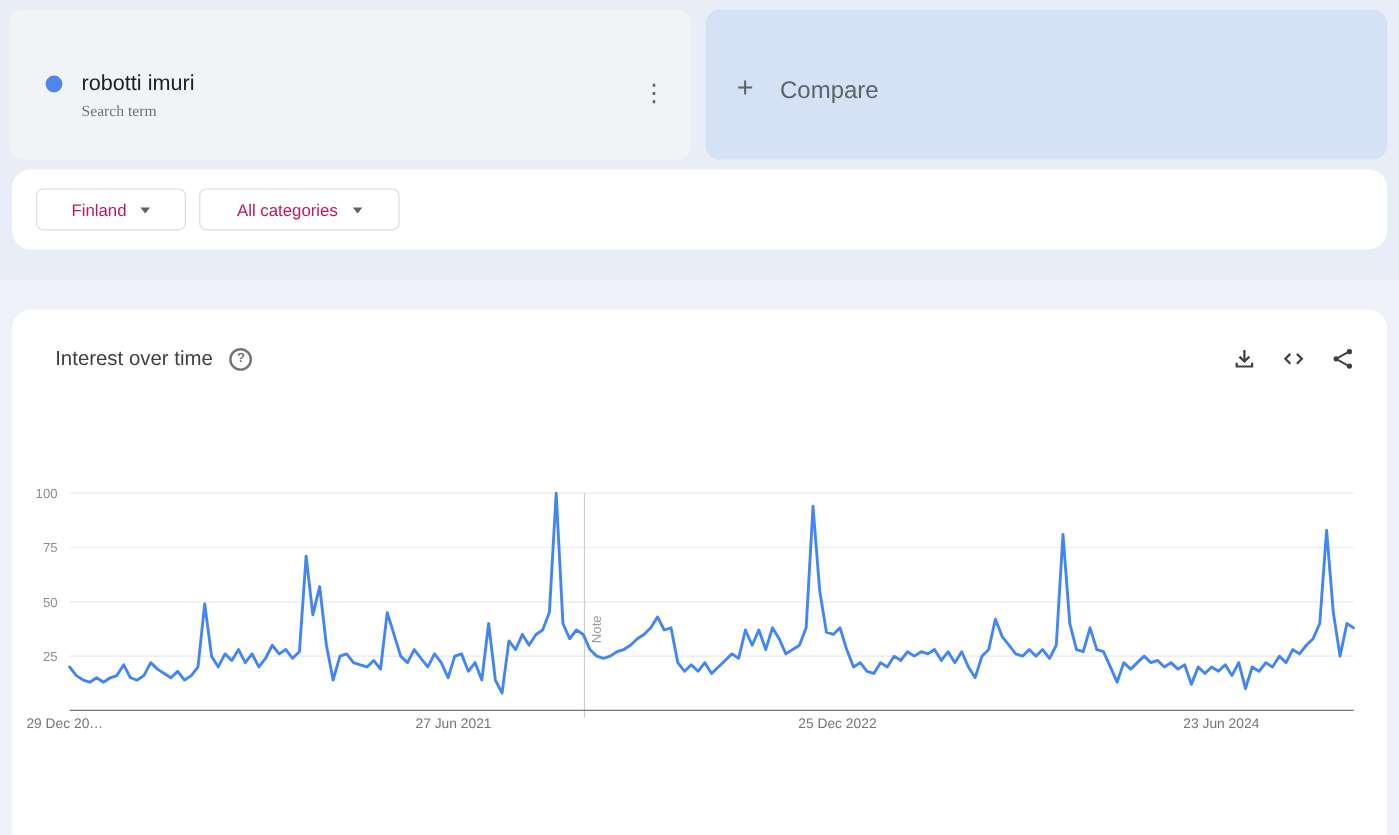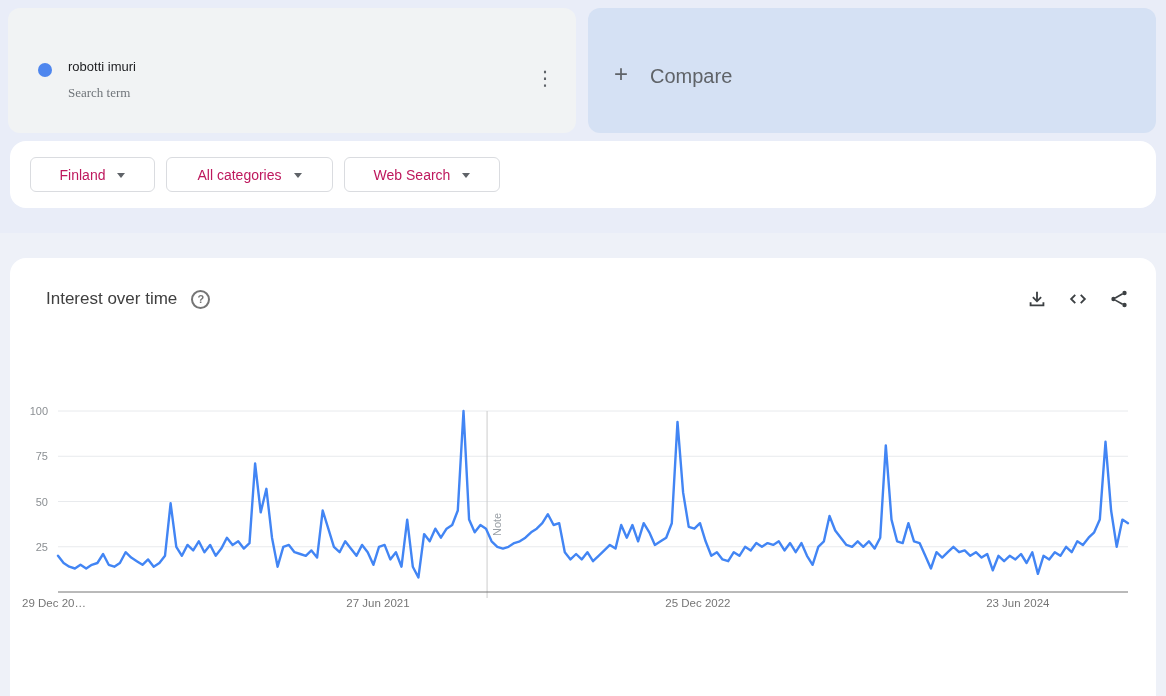--- a/index.html
+++ b/index.html
@@ -15,21 +15,21 @@
 
   
   .search-card {
     position:absolute; left:8px; top:8px; width:568px; height:125px;
     background:#f1f3f4; border-radius:12px;
   }
   .term-dot {
     position:absolute; left:30px; top:55px; width:14px; height:14px;
     border-radius:50%; background:#4e86ee;
   }
-  .term-title { position:absolute; left:60px; top:51px; font-size:13px; font-weight:500; color:#202124; }
+  .term-title { position:absolute; left:60px; top:51px; font-size:18px; font-weight:500; color:#202124; }
   .term-sub   { position:absolute; left:60px; top:77px; font-size:13px; color:#70757a;font-family:Liberation Serif, serif; }
   .kebab-btn {
     position:absolute; right:14px; top:52px; width:34px; height:36px;
     background:none; border:none; cursor:pointer; color:#5f6368;
     font-size:20px; line-height:36px; text-align:center; letter-spacing:0;
   }
   .compare-card {
     position:absolute; left:588px; top:8px; width:568px; height:125px;
     background:#d5e1f4; border-radius:12px; cursor:pointer;
   }
@@ -101,24 +101,20 @@
 
 <div class="filter-bar">
   <button class="filter-btn fb-0">
     <span>Finland</span>
     <span class="caret"></span>
   </button>
   <button class="filter-btn fb-2">
     <span>All categories</span>
     <span class="caret"></span>
   </button>
-  <button class="filter-btn fb-3">
-    <span>Web Search</span>
-    <span class="caret"></span>
-  </button>
 </div>
 
 <div class="chart-card">
   <div class="card-head">
     <span class="chart-title">Interest over time</span>
     <button class="help-btn">?</button>
     <span class="head-spacer"></span>
     <button class="action-btn" title="">
       <svg width="22" height="22" viewBox="0 0 24 24" fill="none" stroke="currentColor" stroke-width="2">
         <path d="M12 4v10"></path>

